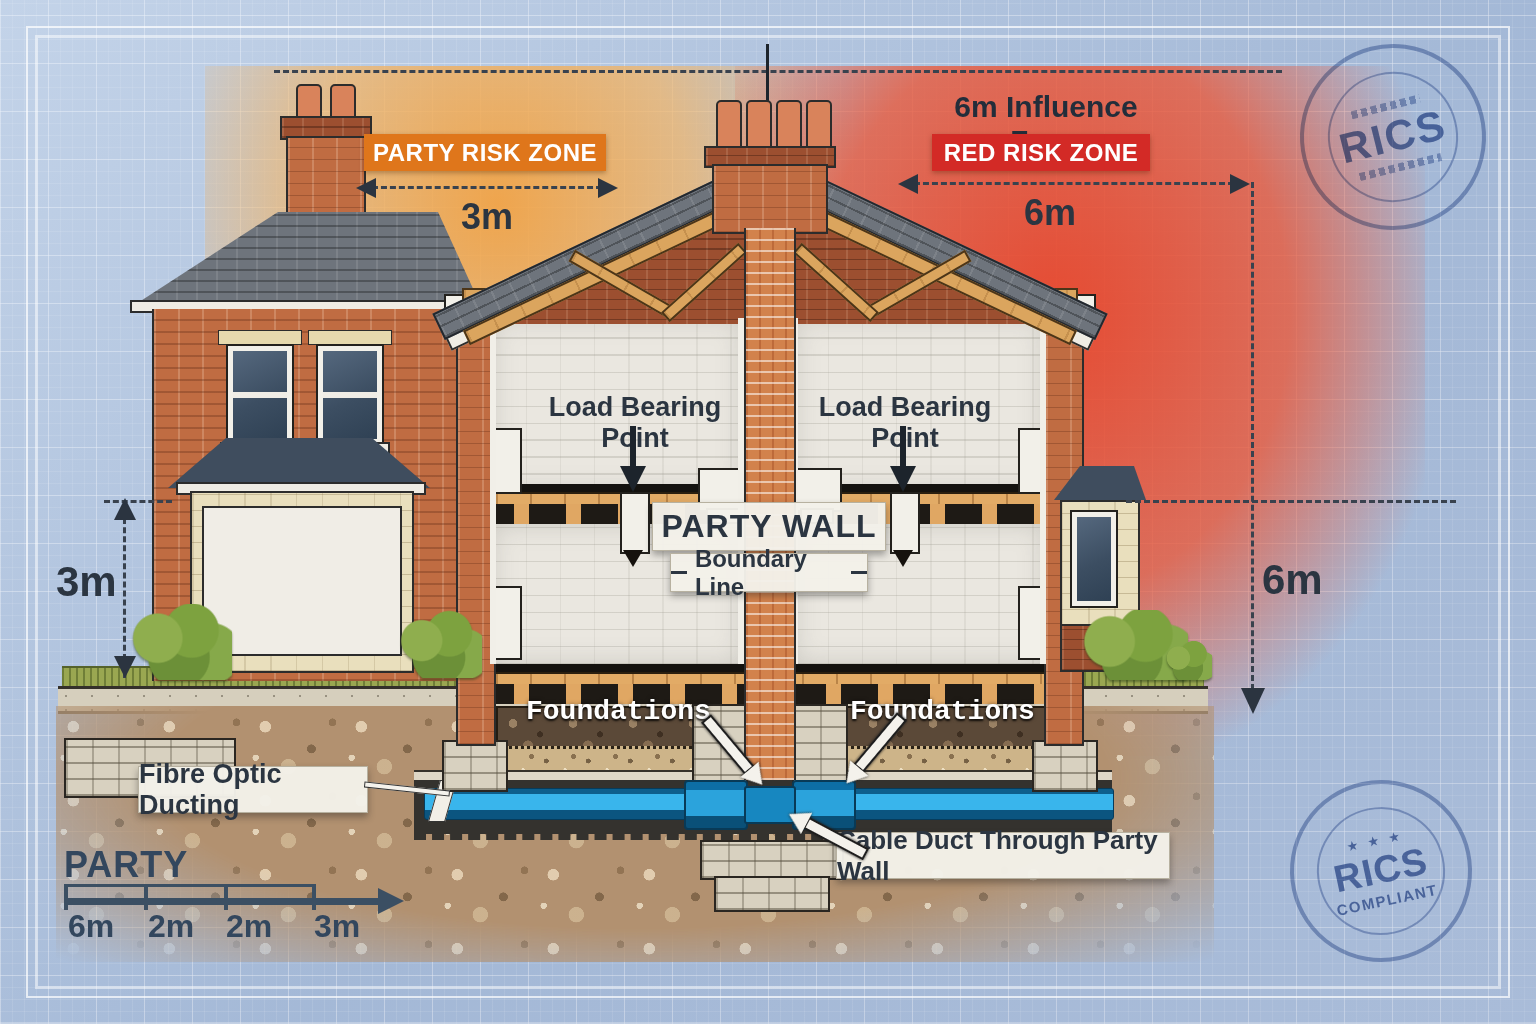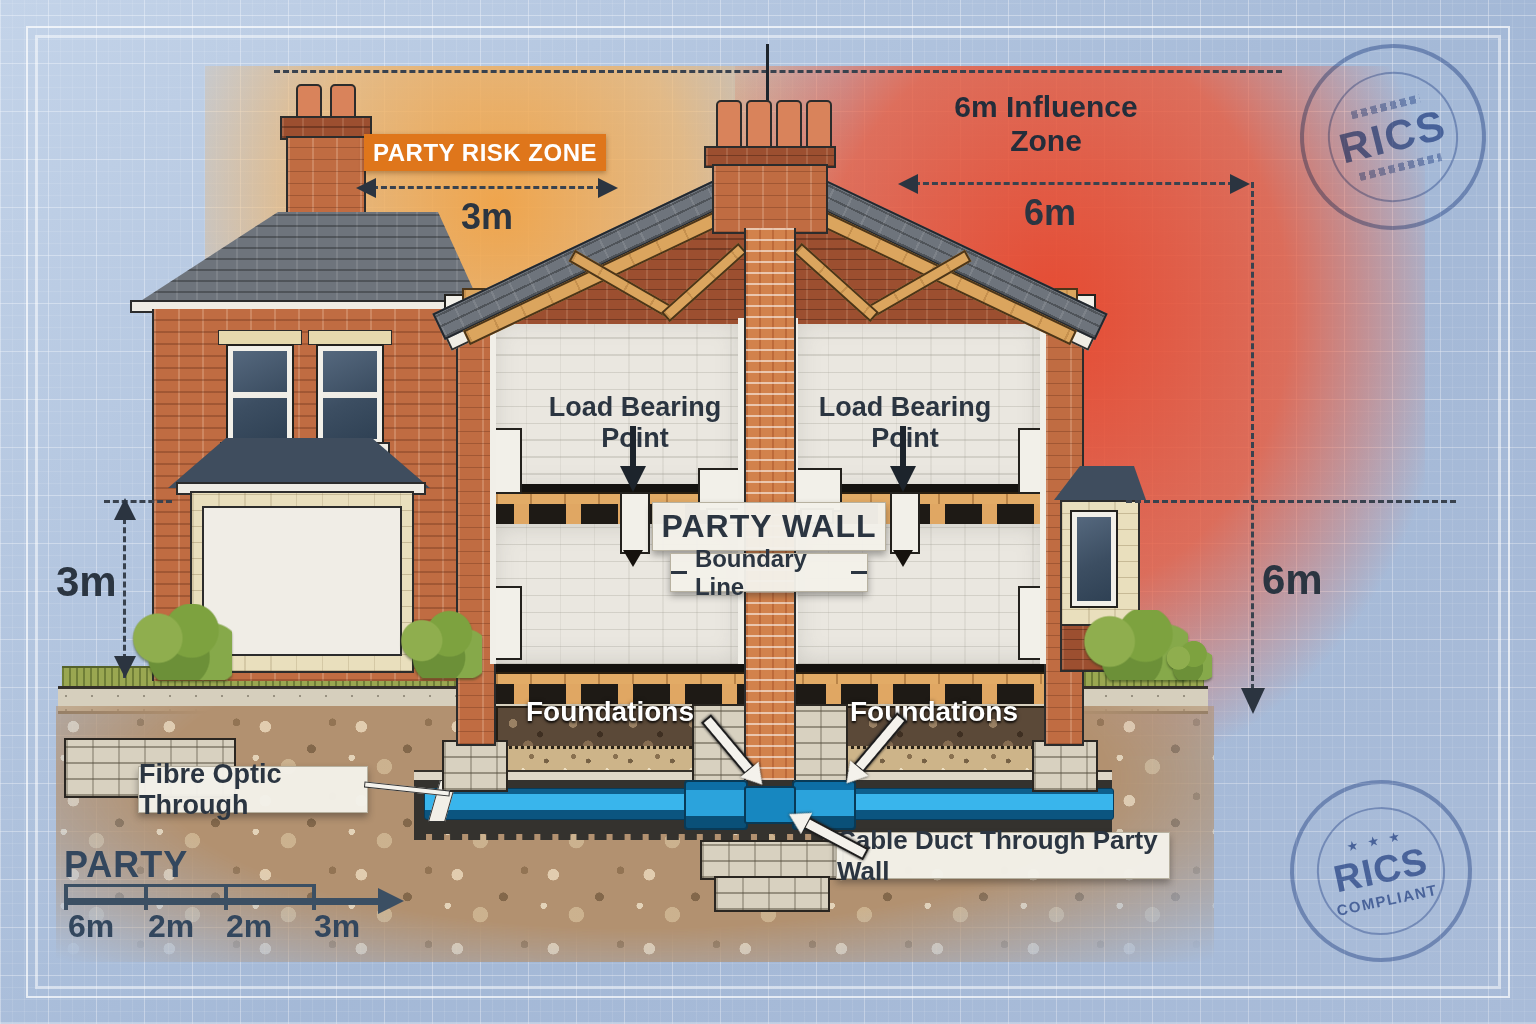--- a/index.html
+++ b/index.html
@@ -69,21 +69,21 @@
       radial-gradient(circle at 50% 70%, #6c9038 0 40%, transparent 42%),
       radial-gradient(circle at 80% 65%, #86a94a 0 30%, transparent 32%);
       filter:drop-shadow(0 2px 1px rgba(40,60,20,.5));}
   .labelbox{background:rgba(243,241,233,.97);border:1px solid #b7b1a0;box-shadow:0 4px 7px rgba(30,30,30,.38);
       color:#2b3541;display:flex;align-items:center;justify-content:center;font-weight:700;}
   .badge{display:flex;align-items:center;justify-content:center;color:#fff;font-weight:700;letter-spacing:.5px;box-shadow:0 2px 5px rgba(60,30,0,.35);}
   .tri{width:0;height:0;}
   .warrow{position:absolute;transform-origin:left center;filter:drop-shadow(0 0 1.5px #1b1b1b);}
   .warrow .shaft{width:64px;height:9px;background:#f4f2ec;border:2px solid #1e1e1e;}
   .warrow .head{position:absolute;right:-19px;top:-6px;width:0;height:0;border-top:12px solid transparent;border-bottom:12px solid transparent;border-left:20px solid #f4f2ec;}
-  .outline-text{color:#fff;font-weight:800;text-shadow:0 2px 2px rgba(0,0,0,.75), 0 0 4px rgba(0,0,0,.55);}
+  .outline-text{color:#fff;font-weight:800;text-shadow:0 2px 2px rgba(0,0,0,.75), 0 0 4px rgba(0,0,0,.55);font-family:Liberation Mono, monospace;}
   .stamp{border-radius:50%;border:4px solid rgba(92,120,174,.6);mix-blend-mode:multiply;opacity:.92;
       display:flex;align-items:center;justify-content:center;color:rgba(80,110,166,.9);}
   .stamp-inner{border-radius:50%;border:2.5px solid rgba(92,120,174,.55);display:flex;flex-direction:column;align-items:center;justify-content:center;gap:3px;}
   .stamp-dashes{height:8px;background:repeating-linear-gradient(90deg, rgba(92,120,174,.6) 0 6px, transparent 6px 10px);}
   .fascia{background:#efece4;border:2px solid #2c2c2c;}
 </style>
 </head>
 <body>
 
 <div id="stage">
@@ -249,20 +249,21 @@
 
   <div class="abs badge" style="left:364px;top:134px;width:242px;height:37px;background:#df761b;font-size:24px;">PARTY RISK ZONE</div>
   <div class="abs" style="left:356px;top:178px;width:262px;height:20px;">
     <div class="abs dash-h" style="left:16px;right:16px;top:8px;"></div>
     <div class="abs tri" style="left:0;top:0;border-top:10px solid transparent;border-bottom:10px solid transparent;border-right:20px solid #2b3440;"></div>
     <div class="abs tri" style="right:0;top:0;border-top:10px solid transparent;border-bottom:10px solid transparent;border-left:20px solid #2b3440;"></div>
   </div>
   <div class="abs ink" style="left:420px;top:196px;width:134px;text-align:center;font-size:36px;font-weight:800;">3m</div>
 
   <div class="abs ink" style="left:916px;top:90px;width:260px;text-align:center;font-size:30px;font-weight:800;color:#232d3a;">6m Influence Zone</div>
+  <div class="abs badge" style="left:932px;top:134px;width:218px;height:37px;background:#d32a26;font-size:24px;">RED RISK ZONE</div>
   <div class="abs" style="left:898px;top:174px;width:352px;height:20px;">
     <div class="abs dash-h" style="left:16px;right:16px;top:8px;"></div>
     <div class="abs tri" style="left:0;top:0;border-top:10px solid transparent;border-bottom:10px solid transparent;border-right:20px solid #2b3440;"></div>
     <div class="abs tri" style="right:0;top:0;border-top:10px solid transparent;border-bottom:10px solid transparent;border-left:20px solid #2b3440;"></div>
   </div>
   <div class="abs ink" style="left:988px;top:192px;width:124px;text-align:center;font-size:36px;font-weight:800;">6m</div>
 
   <div class="abs ink" style="left:522px;top:392px;width:226px;text-align:center;font-size:27px;font-weight:700;">Load Bearing Point</div>
   <div class="abs" style="left:630px;top:426px;width:6px;height:42px;background:#1d242c;"></div>
   <div class="abs tri" style="left:620px;top:466px;border-left:13px solid transparent;border-right:13px solid transparent;border-top:26px solid #1d242c;"></div>
@@ -285,21 +286,21 @@
     <div class="shaft"></div>
       <div class="head"></div>
   </div>
   <div class="abs outline-text" style="left:850px;top:696px;width:164px;text-align:center;font-size:28px;">Foundations</div>
   <div class="warrow" style="left:902px;top:710px;transform:rotate(130deg);">
     <div class="shaft"></div>
       <div class="head"></div>
   </div>
 
   <div class="abs labelbox" style="left:138px;top:766px;width:228px;height:45px;font-size:27px;">
-    <span>Fibre Optic Through</span>
+    <span>Fibre Optic Ducting</span>
   </div>
   <div class="abs" style="left:364px;top:786px;width:84px;height:4px;background:#f4f2ec;border:1px solid #333;transform:rotate(6deg);"></div>
 
   <div class="abs labelbox" style="left:836px;top:832px;width:332px;height:45px;font-size:26px;">
     <span>Cable Duct Through Party Wall</span>
   </div>
   <div class="warrow" style="left:866px;top:848px;transform:rotate(-152deg);">
     <div class="shaft"></div>
       <div class="head"></div>
   </div>

